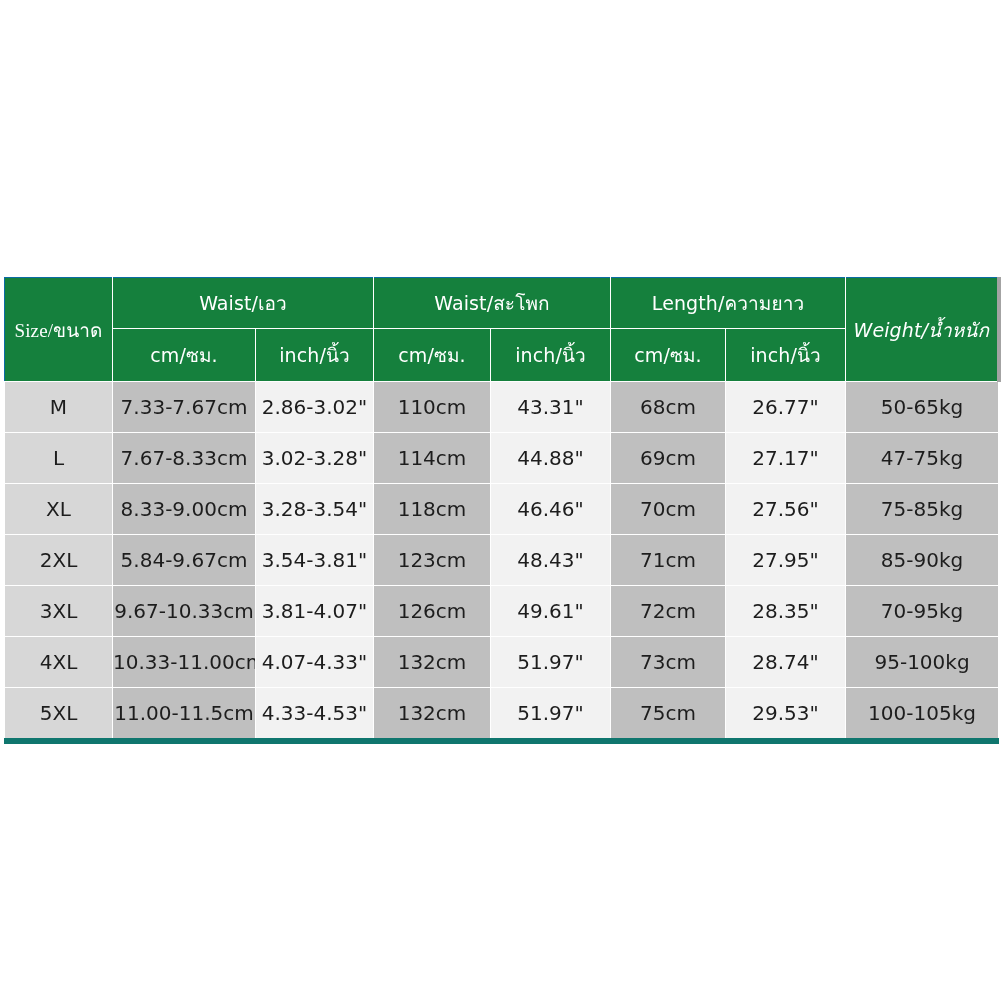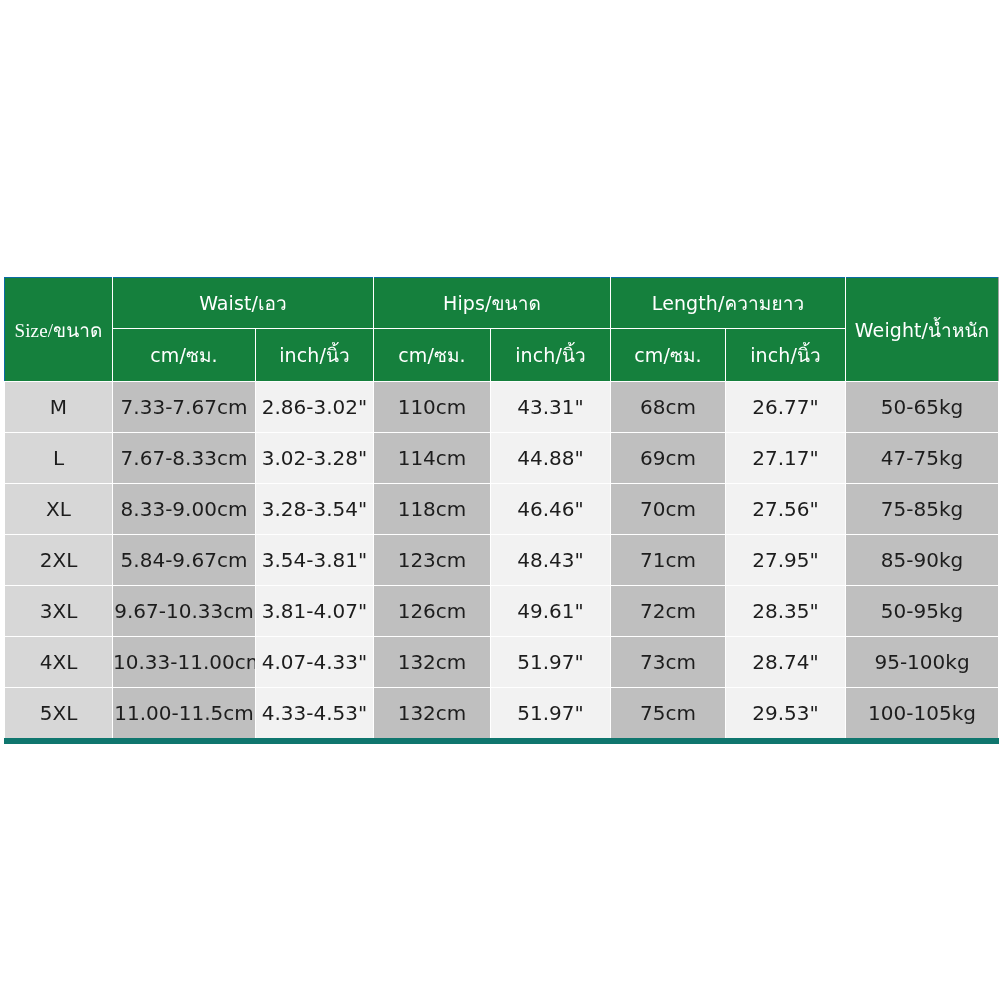--- a/index.html
+++ b/index.html
@@ -49,21 +49,21 @@
     letter-spacing: 0.1px;
   }
   thead tr.head-top th { height: 50px; }
   thead tr.head-sub th { height: 52px; }
   th.size-corner {
     height: 102px;
     border-left: 1px solid #0b6ba4;
     border-top: 1px solid #0b6ba4;
     font-family: Liberation Serif, serif;
   }
-  thead tr.head-top th.last-col { border-right: 1px solid #a3a3a3; }
+  thead tr.head-top th.last-col { border-right: 4px solid #a3a3a3; font-style: italic; }
   thead tr.head-top th.top-edge { border-top: 1px solid #0b6ba4; }
 
   
   tbody td {
     height: 50px;
     font-size: 20px;
     color: #1d1d1d;
     border: 1px solid #ffffff;
   }
   tbody td.c-size  { background: #d7d7d7; }
@@ -84,21 +84,21 @@
       <col style="width:117px">
       <col style="width:120px">
       <col style="width:115px">
       <col style="width:120px">
       <col style="width:153px">
     </colgroup>
     <thead>
       <tr class="head-top">
         <th class="size-corner" rowspan="2">Size/ขนาด</th>
         <th class="top-edge" colspan="2">Waist/เอว</th>
-        <th class="top-edge" colspan="2">Hips/ขนาด</th>
+        <th class="top-edge" colspan="2">Waist/สะโพก</th>
         <th class="top-edge" colspan="2">Length/ความยาว</th>
         <th class="top-edge last-col" rowspan="2">Weight/น้ำหนัก</th>
       </tr>
       <tr class="head-sub">
         <th>cm/ซม.</th>
         <th>inch/นิ้ว</th>
         <th>cm/ซม.</th>
         <th>inch/นิ้ว</th>
         <th>cm/ซม.</th>
         <th>inch/นิ้ว</th>
@@ -146,21 +146,21 @@
           <td class="c-dark">85-90kg</td>
         </tr>
         <tr>
           <td class="c-size">3XL</td>
           <td class="c-dark">9.67-10.33cm</td>
           <td class="c-light">3.81-4.07"</td>
           <td class="c-dark">126cm</td>
           <td class="c-light">49.61"</td>
           <td class="c-dark">72cm</td>
           <td class="c-light">28.35"</td>
-          <td class="c-dark">50-95kg</td>
+          <td class="c-dark">70-95kg</td>
         </tr>
         <tr>
           <td class="c-size">4XL</td>
           <td class="c-dark">10.33-11.00cm</td>
           <td class="c-light">4.07-4.33"</td>
           <td class="c-dark">132cm</td>
           <td class="c-light">51.97"</td>
           <td class="c-dark">73cm</td>
           <td class="c-light">28.74"</td>
           <td class="c-dark">95-100kg</td>

